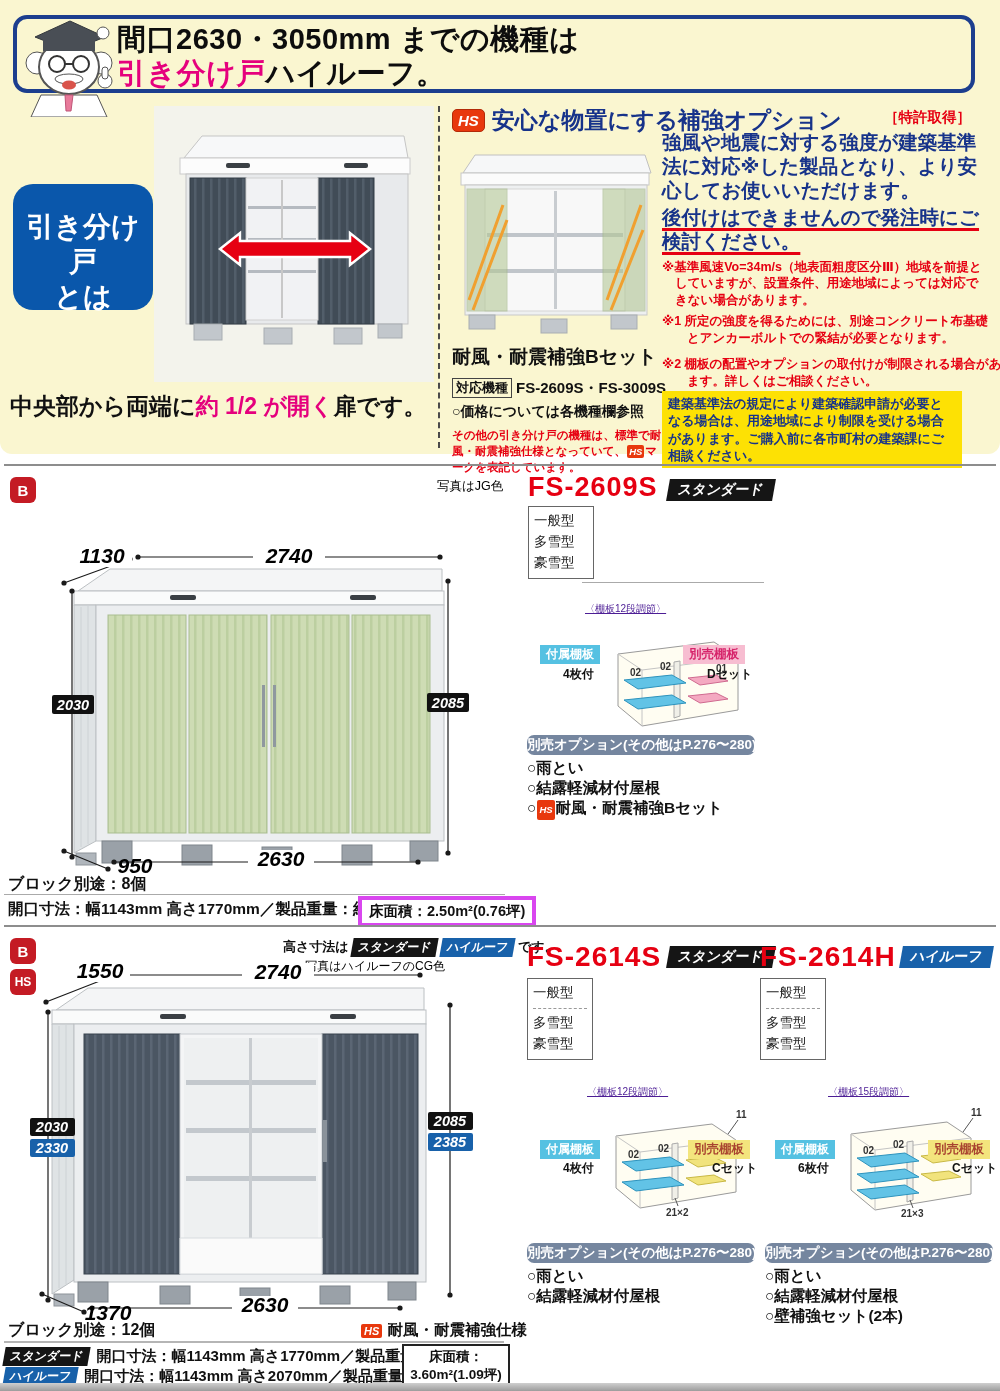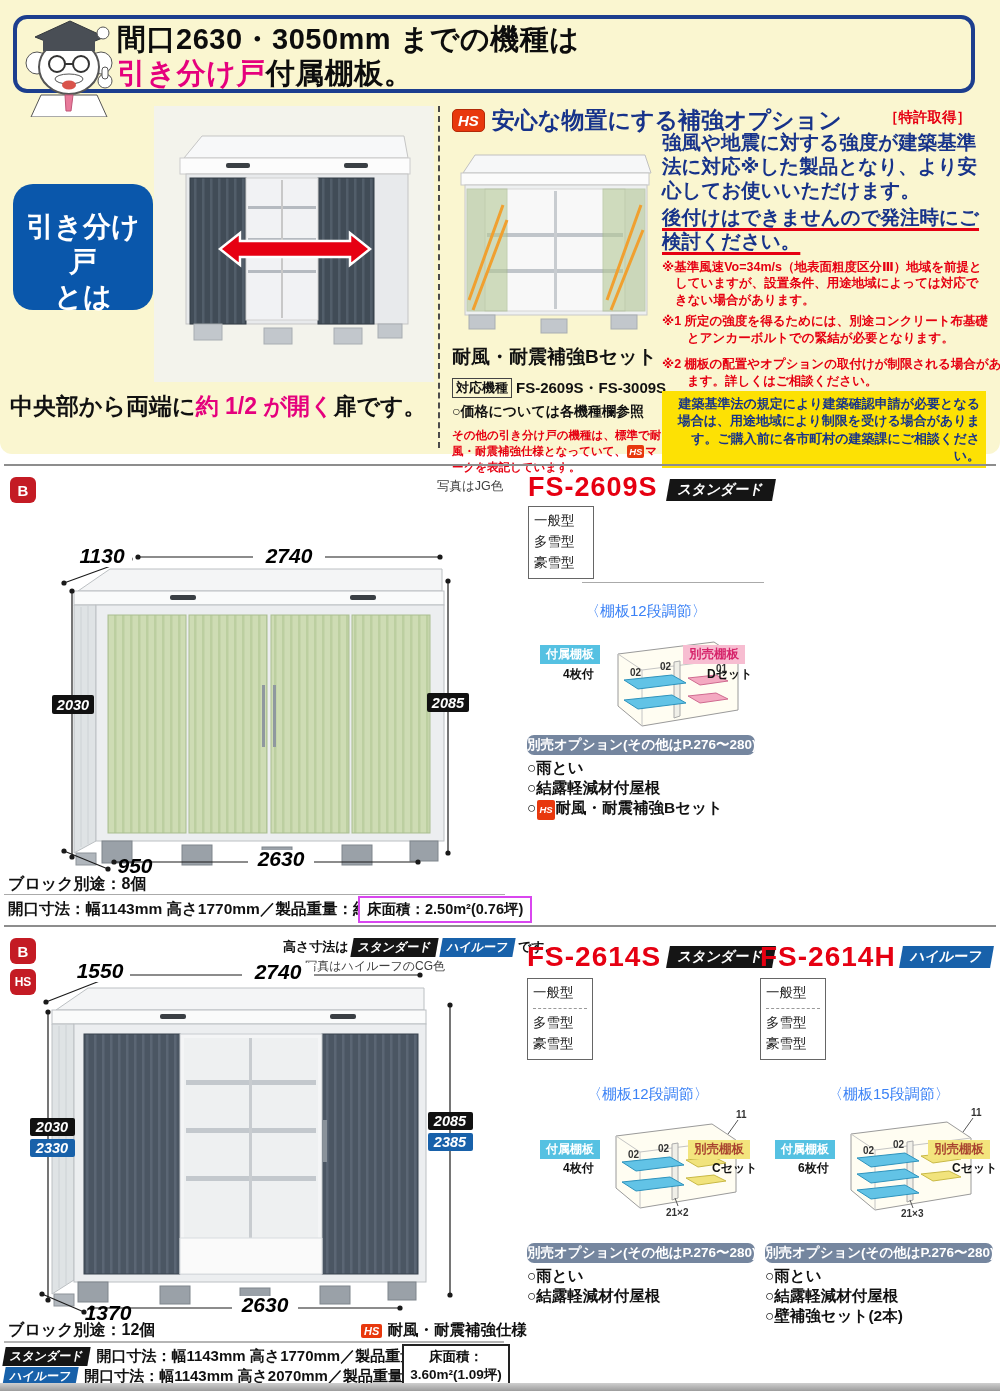--- a/index.html
+++ b/index.html
@@ -34,51 +34,51 @@
   .bset{position:absolute;left:452px;top:344px;width:210px;}
   .bset-name{font-size:19px;font-weight:900;white-space:nowrap;}
   .models-row{margin-top:8px;white-space:nowrap;}
   .models-label{display:inline-block;border:1px solid #444;font-size:13px;font-weight:700;padding:0 3px;margin-right:4px;vertical-align:1px;}
   .models{font-size:15px;font-weight:700;}
   .price-note{font-size:14px;font-weight:700;margin-top:5px;white-space:nowrap;}
   .red-small{color:#e60012;font-size:11.5px;font-weight:700;line-height:1.4;margin-top:6px;}
   .hs-mini{display:inline-block;background:#e8380d;color:#fff;font-weight:900;font-style:italic;font-size:9.5px;
            padding:0 2px;border-radius:2px;margin:0 1px;}
   .note3{position:absolute;left:662px;top:351px;width:328px;}
-  .warnbox{position:absolute;left:662px;top:391px;width:324px;box-sizing:border-box;background:#fde104;
-           color:#17338a;font-size:13px;font-weight:800;line-height:1.33;padding:4px 6px;text-align:right;}
+  .warnbox{position:absolute;left:662px;top:391px;width:300px;box-sizing:border-box;background:#fde104;
+           color:#17338a;font-size:13px;font-weight:800;line-height:1.33;padding:4px 6px;}
 
   
   .rule{position:absolute;left:4px;width:992px;height:2px;background:#8d8d8d;}
   .icon-sq{position:absolute;width:26px;height:26px;background:#c41b24;border-radius:6px;color:#fff;
            font-weight:900;font-size:15px;display:flex;align-items:center;justify-content:center;}
-  .photo-note{position:absolute;font-size:12.5px;color:#404040;}
+  .photo-note{position:absolute;font-size:12.5px;color:#000000;}
   .model-title{position:absolute;color:#e60012;font-weight:900;letter-spacing:1px;white-space:nowrap;}
   .badge{position:absolute;display:inline-block;color:#fff;font-weight:800;font-size:14px;padding:2px 10px;
          transform:skewX(-10deg);white-space:nowrap;}
   .badge.black{background:#151515;}
   .badge.blue{background:#1861aa;}
   .badge-in{display:inline-block;color:#fff;font-weight:800;font-size:12px;padding:1px 6px;transform:skewX(-10deg);white-space:nowrap;}
   .badge-in.black{background:#151515;}
   .badge-in.blue{background:#1861aa;}
   .types-box{position:absolute;width:54px;border:1px solid #666;padding:4px 5px;font-size:13.5px;line-height:1.55;color:#222;background:#fff;}
   .types-box .dash{border-top:1px dashed #999;margin:4px 0;}
-  .shelf-title{position:absolute;font-size:15px;color:#3b82f6;white-space:nowrap;}
+  .shelf-title{position:absolute;font-size:10px;color:#4c1d95;white-space:nowrap;text-decoration:underline;}
   .incl-badge{position:absolute;background:#55c1e2;color:#fff;font-size:12px;font-weight:700;padding:1px 6px;white-space:nowrap;}
   .opt-badge-pink{position:absolute;background:#f7bdd1;color:#d6246b;font-size:12.5px;font-weight:700;padding:1px 6px;white-space:nowrap;}
   .opt-badge-yellow{position:absolute;background:#f3e57d;color:#a94430;font-size:12.5px;font-weight:700;padding:1px 6px;white-space:nowrap;}
   .count{position:absolute;font-size:12px;font-weight:700;white-space:nowrap;margin-left:20px;}
   .optlist-badge{position:absolute;width:228px;height:20px;background:#75869f;border-radius:7px;color:#fff;
                  font-size:13.5px;font-weight:800;text-align:center;line-height:20px;white-space:nowrap;}
   .optrow{font-size:15.5px;font-weight:600;line-height:20px;color:#111;white-space:nowrap;}
   .optcol{position:absolute;}
   .block-note{position:absolute;font-size:16px;font-weight:600;}
   .hairline{position:absolute;height:1px;background:#aaa;}
   .specline{position:absolute;font-size:15.5px;font-weight:700;white-space:nowrap;}
-  .floorbox{position:absolute;border:2px solid #d946ef;background:#fff;font-size:14.5px;font-weight:700;padding:2px 7px;white-space:nowrap;}
+  .floorbox{position:absolute;border:4px solid #d946ef;background:#fff;font-size:14.5px;font-weight:700;padding:2px 7px;white-space:nowrap;}
   .floorbox2{position:absolute;border:2px solid #222;background:#fff;font-size:13.5px;font-weight:700;
              text-align:center;line-height:1.3;padding:2px 6px;}
   .spec-table{position:absolute;left:4px;top:1341px;width:500px;border-top:2px solid #b5b5b5;border-bottom:2px solid #b5b5b5;padding:3px 0;}
   .spec-row{display:flex;align-items:center;gap:7px;height:19px;margin:1px 0;}
   .spec-row .txt{font-size:15px;font-weight:700;white-space:nowrap;}
   .hs-note{position:absolute;font-size:15.5px;font-weight:800;white-space:nowrap;}
   .height-note{position:absolute;font-size:13px;font-weight:700;white-space:nowrap;}
   .bottom-bar{position:absolute;left:0;top:1383px;width:1000px;height:8px;background:linear-gradient(#cfcfcf,#9c9c9c);}
 </style>
 </head>
@@ -103,21 +103,21 @@
           <ellipse cx="54" cy="72" rx="14" ry="5" fill="#fff" stroke="#555"></ellipse>
           <ellipse cx="54" cy="78" rx="7" ry="4.5" fill="#d9534a"></ellipse>
           <polygon points="26,88 82,88 92,110 16,110" fill="#fff" stroke="#555"></polygon>
           <polygon points="50,88 58,88 56,104 51,104" fill="#e87a9a" stroke="#c05577"></polygon>
           <circle cx="90" cy="74" r="7" fill="#fff" stroke="#555"></circle>
           <rect x="87" y="60" width="6" height="12" rx="3" fill="#fff" stroke="#555"></rect>
         </svg>
       </div>
       <div class="banner-t">
         <div>間口2630・3050mm までの機種は</div>
-        <div><span class="pink">引き分け戸</span><span>付属棚板。</span></div>
+        <div><span class="pink">引き分け戸</span><span>ハイルーフ。</span></div>
       </div>
     </div>
 
     <div class="hikibadge">
       <div>引き分け戸</div>
       <div>とは</div>
     </div>
 
     <div class="photo1">
       <svg width="280" height="276" viewBox="0 0 280 276">

